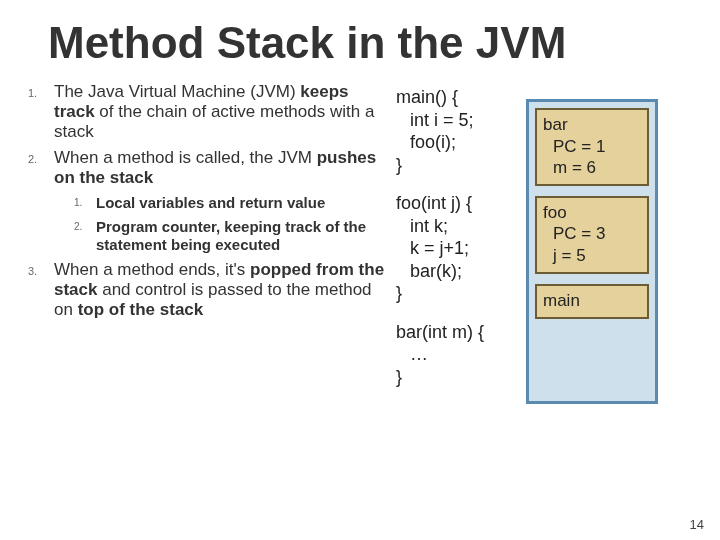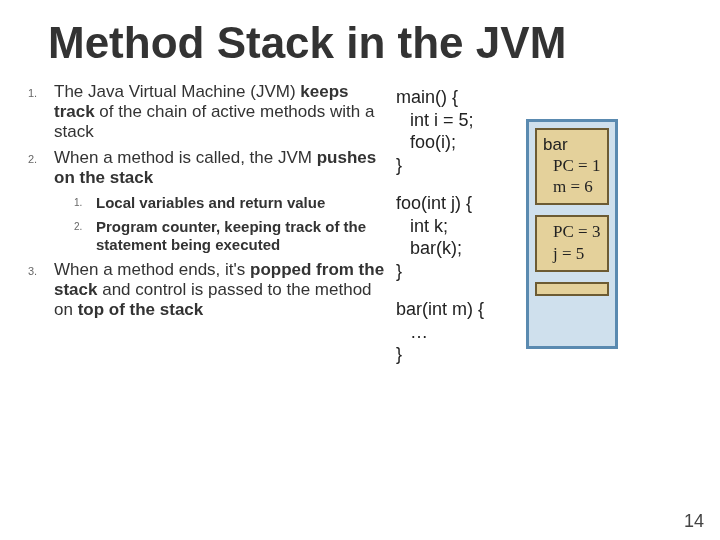--- a/index.html
+++ b/index.html
@@ -53,58 +53,58 @@
   }
   .sublist .item .txt {
     font-size: 15px;
     line-height: 1.2;
     font-weight: bold;
   }
   .right-col {
     flex: 1;
     display: flex;
     gap: 10px;
-    align-items: center;
+    align-items: flex-end;
   }
   .code-col {
     flex: 0 0 120px;
     font-size: 18px;
     color: #222;
     line-height: 1.25;
     padding-top: 4px;
   }
   .code-col .blk { margin-bottom: 16px; }
   .code-col .indent { padding-left: 14px; display: block; }
   .stack-col {
     flex: 1;
     padding-top: 4px;
     position: relative;
   }
   .stack {
     border: 3px solid #5a8ab0;
     background: #cfe0ed;
-    width: 92px;
-    padding: 6px 6px 40px 6px;
+    width: 132px;
+    padding: 6px 6px 72px 6px;
   }
   .frame {
     border: 2px solid #6c5b33;
     background: #e4d19b;
     padding: 4px 6px 6px 6px;
     margin-bottom: 10px;
     font-size: 17px;
     color: #222;
     line-height: 1.25;
   }
   .frame .fr-name { }
-  .frame .fr-line { padding-left: 10px; display: block; font-family: Liberation Serif, serif; }
+  .frame .fr-line { padding-left: 10px; display: block; }
   .page-num {
     position: absolute;
     right: 16px;
     bottom: 8px;
-    font-size: 18px;
+    font-size: 13px;
     color: #444;
   }
   .bold { font-weight: normal; }
 </style>
 </head>
 <body>
 
 <h1 class="title">Method Stack in the JVM</h1>
 
 <div class="content">
@@ -147,42 +147,45 @@
     <div class="code-col">
       <div class="blk">
         <div>main() {</div>
         <span class="indent">int i = 5;</span>
         <span class="indent"><b class="bold">foo(i)</b><span>;</span></span>
         <div>}</div>
       </div>
       <div class="blk">
         <div>foo(int j) {</div>
         <span class="indent">int k;</span>
+        <span class="indent">k = j+1;</span>
         <span class="indent"><b class="bold">bar(k)</b><span>;</span></span>
         <div>}</div>
       </div>
       <div class="blk">
         <div>bar(int m) {</div>
         <span class="indent">…</span>
         <div>}</div>
       </div>
     </div>
 
     <div class="stack-col">
       <div class="stack">
         <div class="frame">
           <div class="fr-name">bar</div>
           <span class="fr-line">PC = 1</span>
           <span class="fr-line">m = 6</span>
         </div>
         <div class="frame">
+          <div class="fr-name">foo</div>
           <span class="fr-line">PC = 3</span>
           <span class="fr-line">j = 5</span>
         </div>
         <div class="frame">
+          <div class="fr-name">main</div>
         </div>
       </div>
     </div>
 
   </div>
 </div>
 
 <div class="page-num">14</div>
 
 </body></html>

